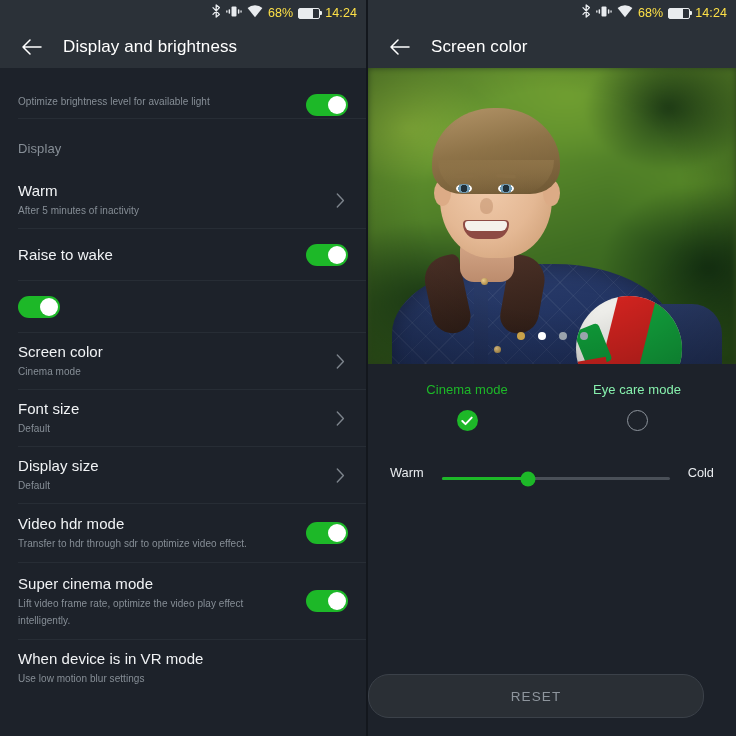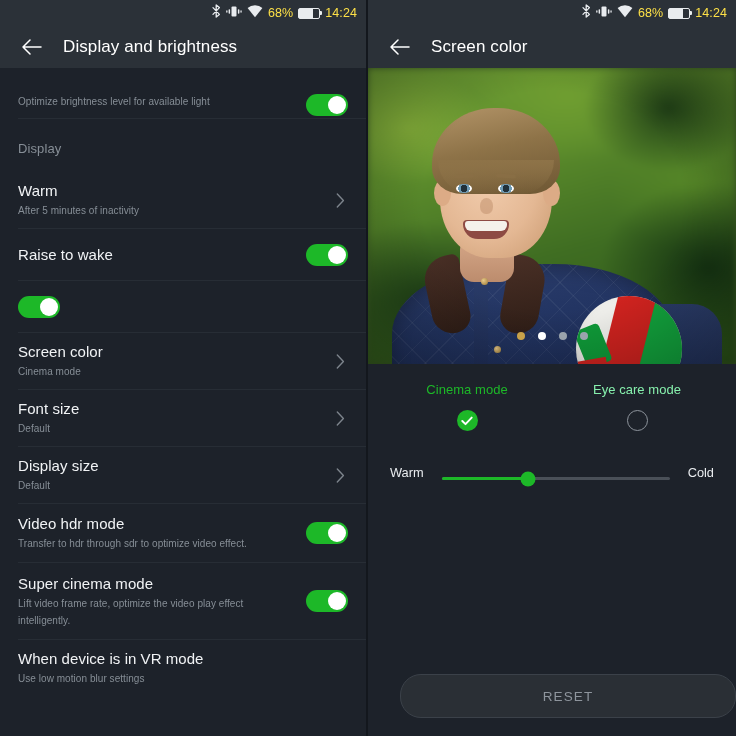--- a/index.html
+++ b/index.html
@@ -393,21 +393,21 @@
     width: 15px; height: 15px;
     border-radius: 50%;
     background: #1db828;
     transform: translate(-50%, -50%);
   }
 
   
   .resetwrap {
     position: absolute;
     left: 0; right: 0; bottom: 18px;
-    display: flex; justify-content: flex-end;
+    display: flex; justify-content: flex-start;
   }
   .reset {
     width: 334px;
     height: 42px;
     border-radius: 21px;
     border: 1px solid #3b4149;
     background: #2a2f35;
     color: #8e959d;
     font-size: 13.5px;
     letter-spacing: 1.1px;

